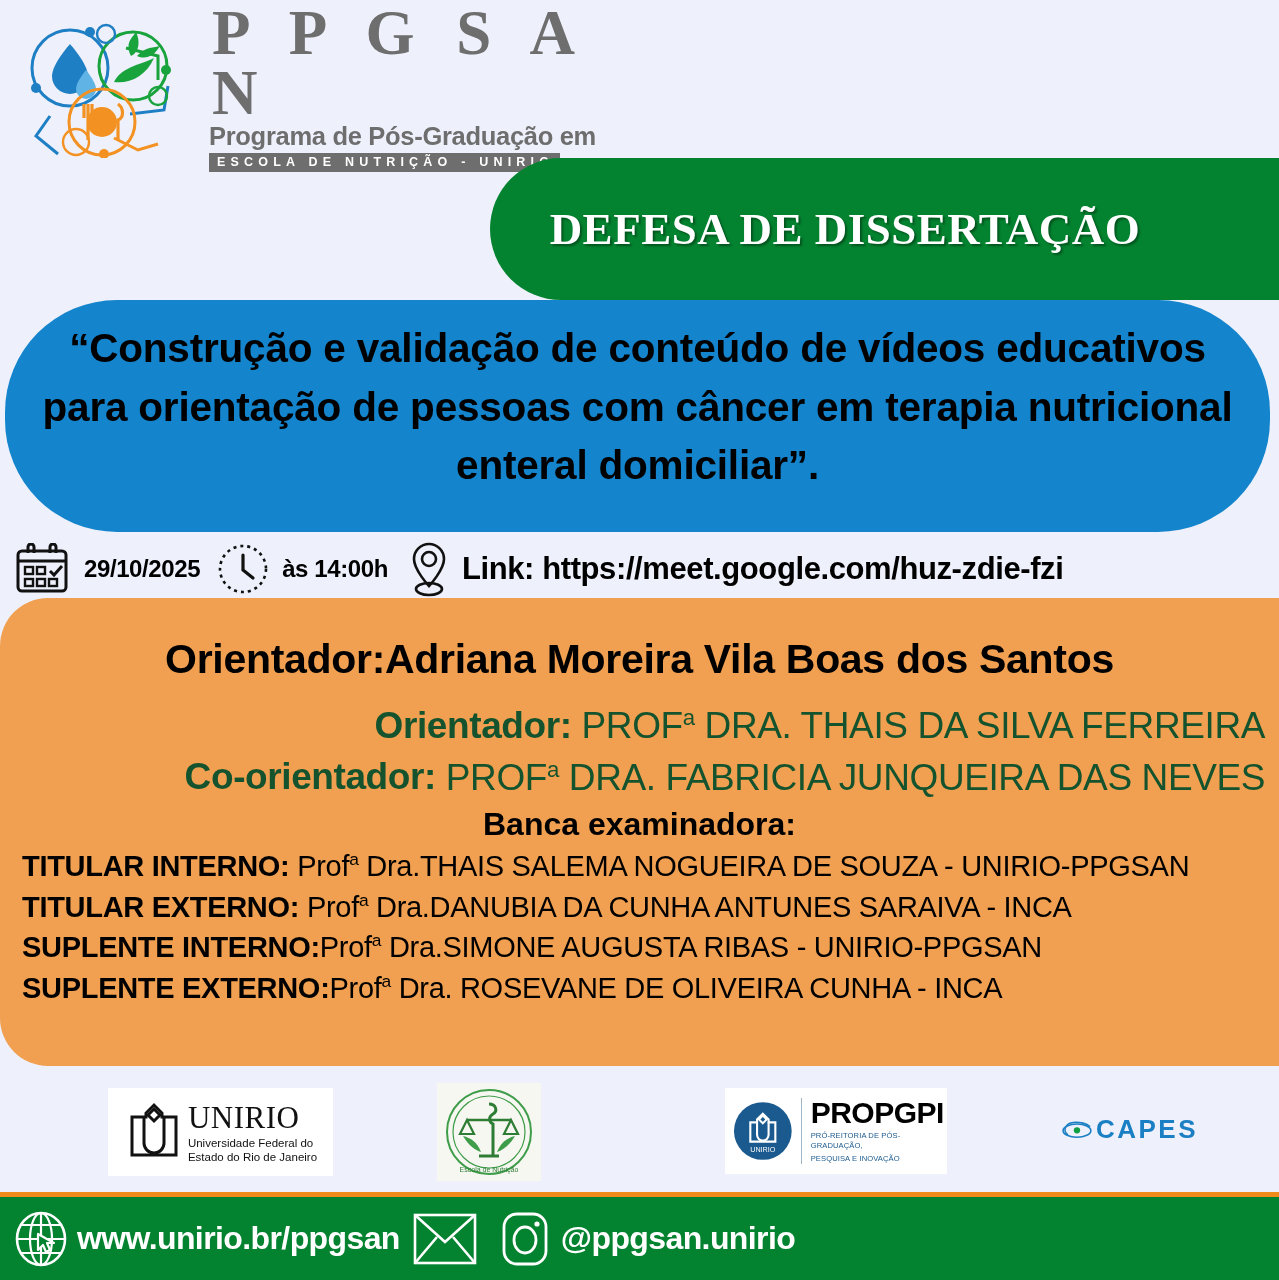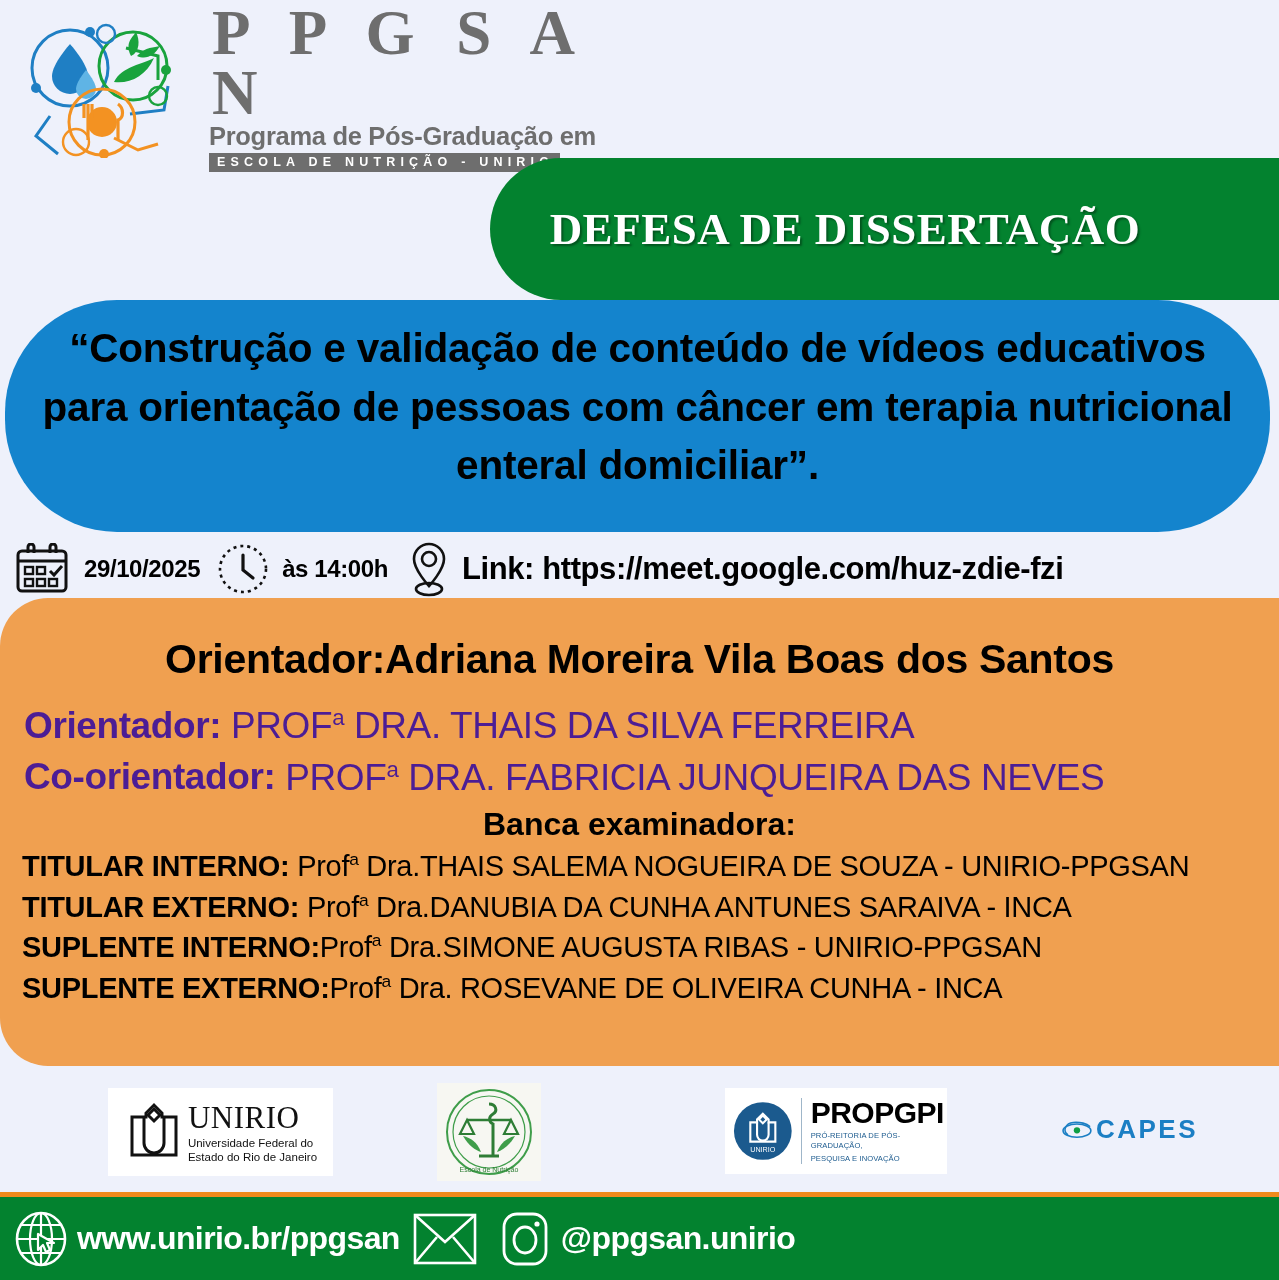--- a/index.html
+++ b/index.html
@@ -94,21 +94,21 @@
     padding:0 14px;
   }
   .mestranda{
     text-align:center; margin-top:38px;
     font-family:"Liberation Sans", sans-serif;
     font-weight:700; font-size:41px; color:#000; letter-spacing:-0.3px;
   }
   .adv-line{
     margin-top:22px; padding-left:10px;
     font-family:"Liberation Sans", sans-serif;
-    font-size:37px; color:#4c1d95; letter-spacing:-0.4px; white-space:nowrap;
+    font-size:37px; color:#14532d; letter-spacing:-0.4px; white-space:nowrap;text-align:right;
   }
   .adv-line .k{ font-weight:700; }
   .adv-line.co{ margin-top:9px; }
   .banca-title{
     text-align:center; margin-top:7px;
     font-family:"Liberation Sans", sans-serif;
     font-weight:700; font-size:32px; color:#000;
   }
   .banca-list{ margin-top:3px; padding-left:8px; }
   .banca-item{

